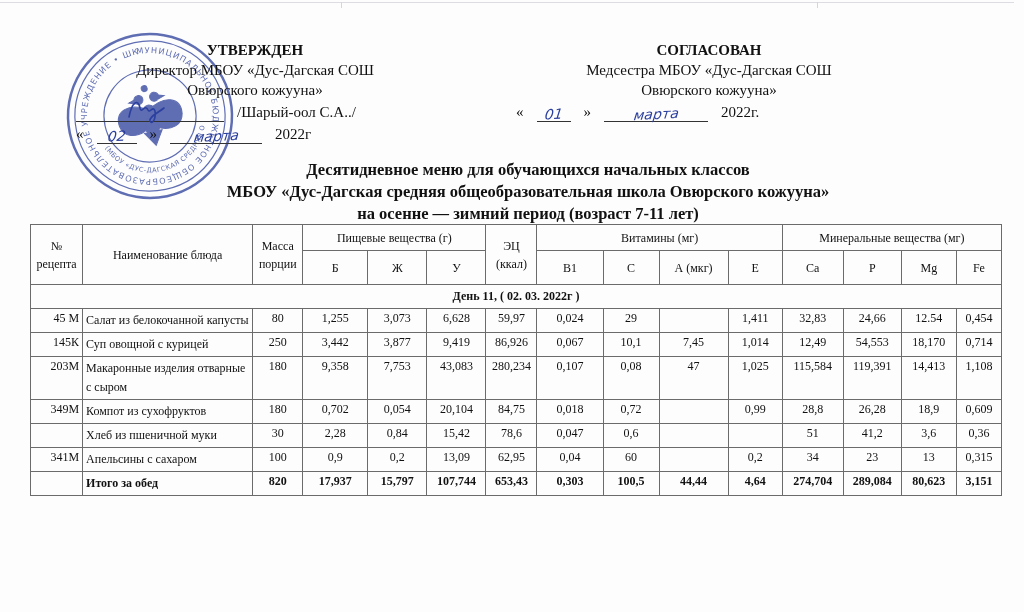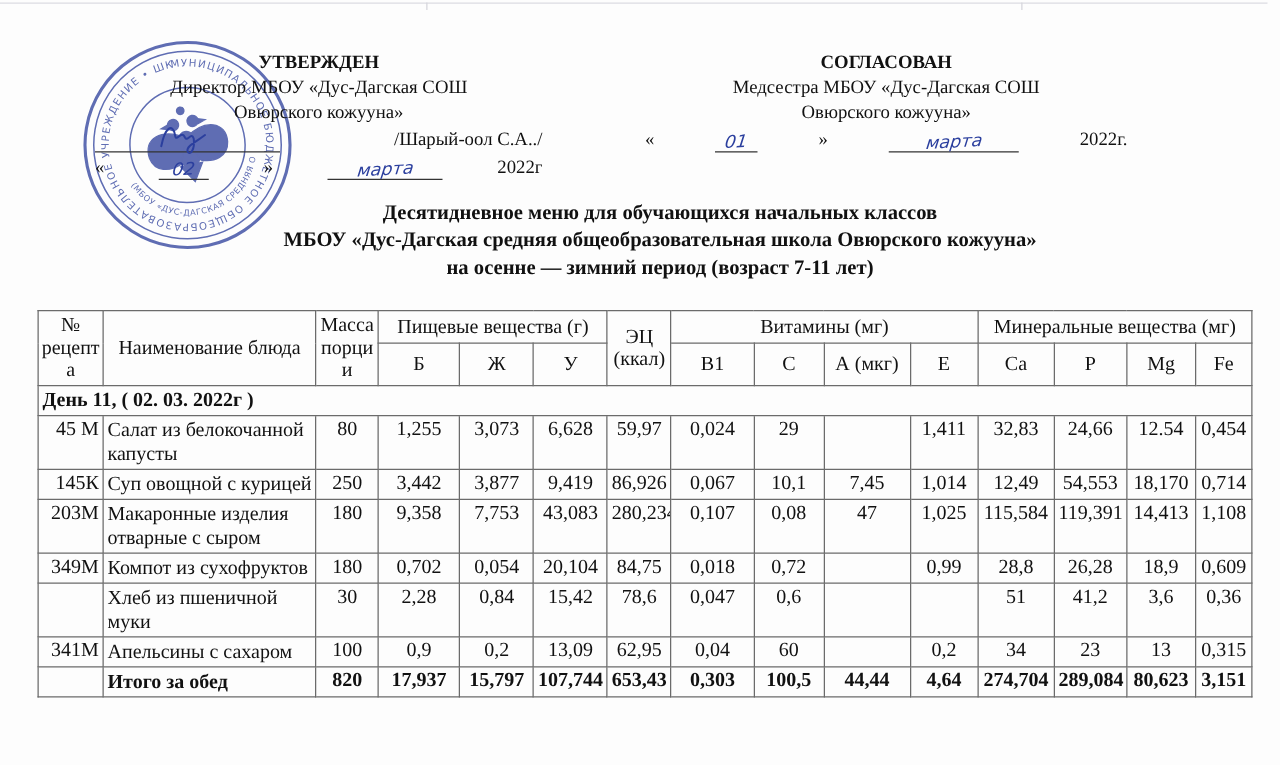--- a/index.html
+++ b/index.html
@@ -13,21 +13,21 @@
   .page{position:relative;width:1024px;height:612px;background:#fdfdfd;}
 
   .top-crop-line{position:absolute;top:2px;left:0;width:1014px;border-top:1px solid #dcdce2;}
   .top-tick{position:absolute;top:2px;width:1px;height:6px;background:#d5d5dc;}
 
   
   .approve{position:absolute;top:40px;font-size:15px;line-height:20px;text-align:center;}
   .approve.left{left:76px;width:358px;}
   .approve.right{left:516px;width:386px;}
   .bold{font-weight:bold;}
-  .sig-row,.date-row{display:flex;justify-content:space-between;align-items:flex-end;gap:3px;margin-top:2px;white-space:nowrap;}
+  .sig-row,.date-row{display:flex;justify-content:flex-start;align-items:flex-end;gap:13px;margin-top:2px;white-space:nowrap;}
   .uline{display:inline-block;border-bottom:1px solid #333;text-align:center;position:relative;height:18px;vertical-align:bottom;}
   .u150{width:148px;} .u40{width:40px;} .u34{width:34px;} .u92{width:92px;} .u105{width:104px;}
   .hand{
     font-family:"DejaVu Sans", sans-serif;
     font-style:italic;color:#2b3f9e;font-size:14px;
     display:inline-block;transform:skewX(-10deg) rotate(-3deg);
     position:relative;top:1px;
   }
   .sig-svg{position:absolute;left:50%;bottom:-4px;transform:translateX(-50%);}
 
@@ -35,35 +35,35 @@
   .stamp{position:absolute;left:62px;top:28px;width:176px;height:176px;opacity:.82;transform:rotate(-12deg);pointer-events:none;}
   .stamp text{fill:#3d4ea3;font-family:"DejaVu Sans", sans-serif;}
   .stamp .ring{stroke:#3d4ea3;fill:none;}
   .stamp .emblem{fill:#3d4ea3;stroke:#3d4ea3;}
 
   
   .doc-title{position:absolute;top:159px;left:0;width:100%;text-align:center;font-weight:bold;font-size:16.5px;line-height:22px;padding-left:16px;}
 
   
   table.menu{
-    position:absolute;top:248px;left:30px;
+    position:absolute;top:224px;left:30px;
     width:972px;border-collapse:collapse;table-layout:fixed;
-    font-size:16px;background:#fdfdfd;
+    font-size:12px;background:#fdfdfd;
   }
   table.menu th, table.menu td{
     border:1px solid #6b6b6b;
     padding:2px 3px;
     overflow:hidden;
   }
   table.menu thead th{
     font-weight:normal;text-align:center;vertical-align:middle;
     overflow-wrap:anywhere;line-height:18px;padding:1px 2px;
   }
   tr.hrow1{height:26px;} tr.hrow2{height:34px;}
-  td.day{font-weight:bold;height:19px;padding:1px;}
+  td.day{font-weight:bold;text-align:center;height:19px;padding:1px;}
   td.col-num{text-align:right;vertical-align:top;padding-left:4px;}
   td.col-name{text-align:left;vertical-align:top;line-height:19px;}
   td.col-val{text-align:center;vertical-align:top;}
   tr.bold-row td{font-weight:bold;}
 </style>
 </head>
 <body>
 
 <div class="page">
 

